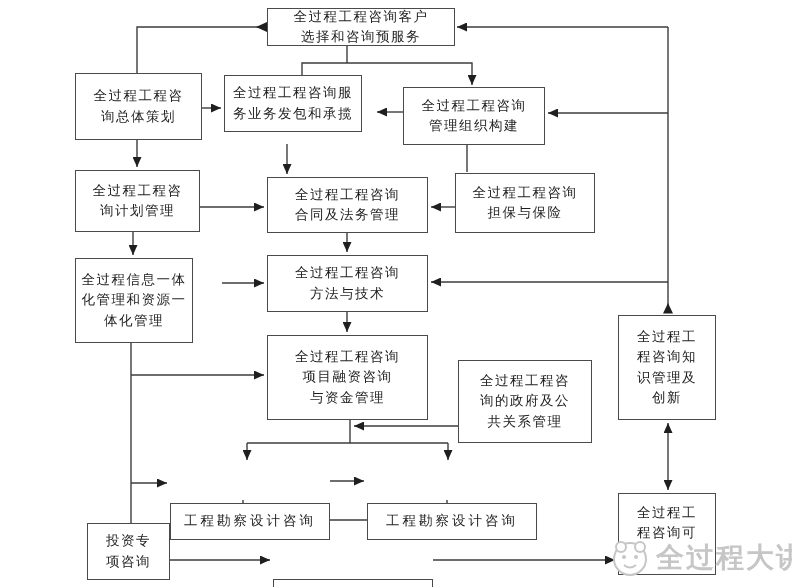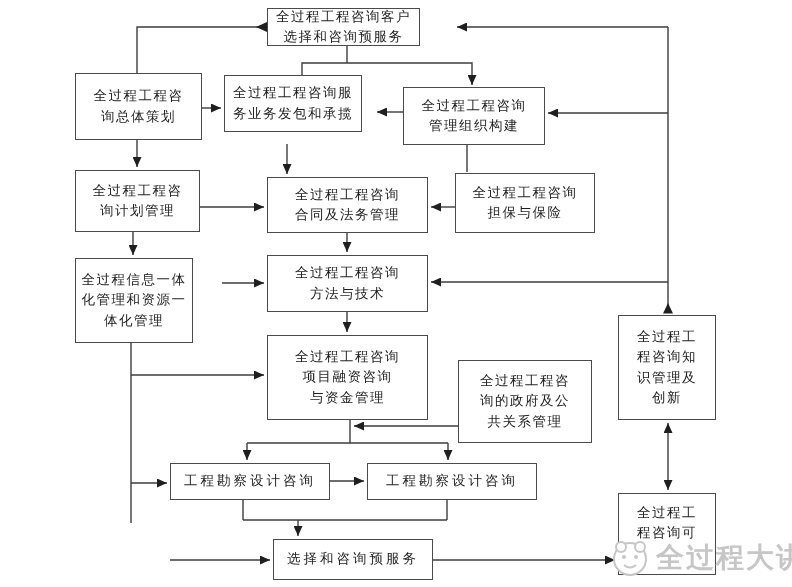--- a/index.html
+++ b/index.html
@@ -17,21 +17,21 @@
     border:1.5px solid #4a4a4a;
     background:#ffffff;
     display:flex;align-items:center;justify-content:center;
     text-align:center;
     white-space:pre-line;
     font-size:13.5px;
     line-height:1.5;
     letter-spacing:1.5px;
     color:#1d1d1d;
   }
-  .node.single{letter-spacing:3px;}
+  .node.single{letter-spacing:3px;margin-top:40px;}
   .node.top-align{align-items:flex-start;padding-top:9px;}
   .watermark{
     position:absolute;left:608px;top:535px;
     display:flex;align-items:center;gap:4px;
     z-index:5;pointer-events:none;
   }
   .wm-logo{display:inline-block;width:44px;height:46px;}
   .wm-text{
     font-size:28px;font-weight:700;color:#c6c6c6;letter-spacing:2px;
     font-family:"Liberation Serif","DejaVu Serif",serif;
@@ -107,21 +107,21 @@
       <path d="M433 560 H615" marker-end="url(#ah)"></path>
 
       <path d="M668 455 V423" marker-end="url(#ah)"></path>
       <path d="M668 455 V490" marker-end="url(#ah)"></path>
     </g>
 
     <path d="M256 27 L267 22 L267 32 Z" fill="#1f1f1f"></path>
     <path d="M668 303 L663 313.5 L673 313.5 Z" fill="#1f1f1f"></path>
   </svg>
 
-  <div class="node" style="left:267px;top:8px;width:153px;height:38px">全过程工程咨询客户
+  <div class="node" style="left:267px;top:8px;width:188px;height:38px">全过程工程咨询客户
 选择和咨询预服务</div>
 
   <div class="node" style="left:75px;top:73px;width:127px;height:67px">全过程工程咨
 询总体策划</div>
 
   <div class="node" style="left:224px;top:75px;width:138px;height:57px">全过程工程咨询服
 务业务发包和承揽</div>
 
   <div class="node" style="left:403px;top:87px;width:142px;height:58px">全过程工程咨询
 管理组织构建</div>
@@ -152,20 +152,22 @@
 
   <div class="node" style="left:618px;top:315px;width:98px;height:105px">全过程工
 程咨询知
 识管理及
 创新</div>
 
   <div class="node single" style="left:170px;top:463px;width:160px;height:37px">工程勘察设计咨询</div>
 
   <div class="node single" style="left:367px;top:463px;width:170px;height:37px">工程勘察设计咨询</div>
 
+  <div class="node" style="left:87px;top:523px;width:83px;height:57px">投资专
+项咨询</div>
 
   <div class="node single" style="left:273px;top:539px;width:160px;height:41px">选择和咨询预服务</div>
 
   <div class="node top-align" style="left:618px;top:493px;width:98px;height:82px">全过程工
 程咨询可</div>
 
   <div class="watermark">
     <span class="wm-logo">
       <svg width="44" height="46" viewBox="0 0 44 46">
         <circle cx="22" cy="24" r="16" fill="#ffffff" stroke="#c6c6c6" stroke-width="2"></circle>

